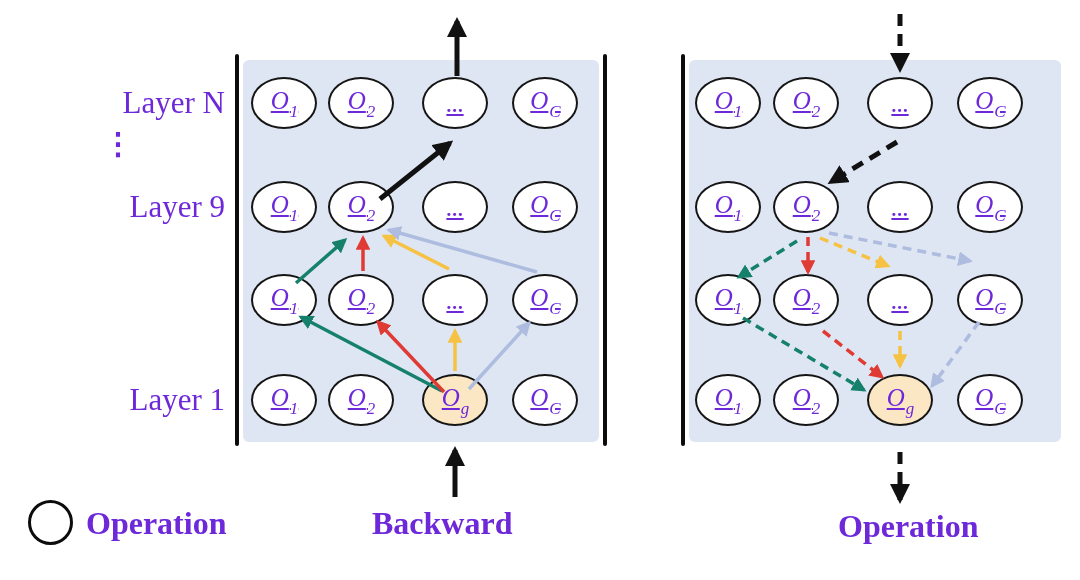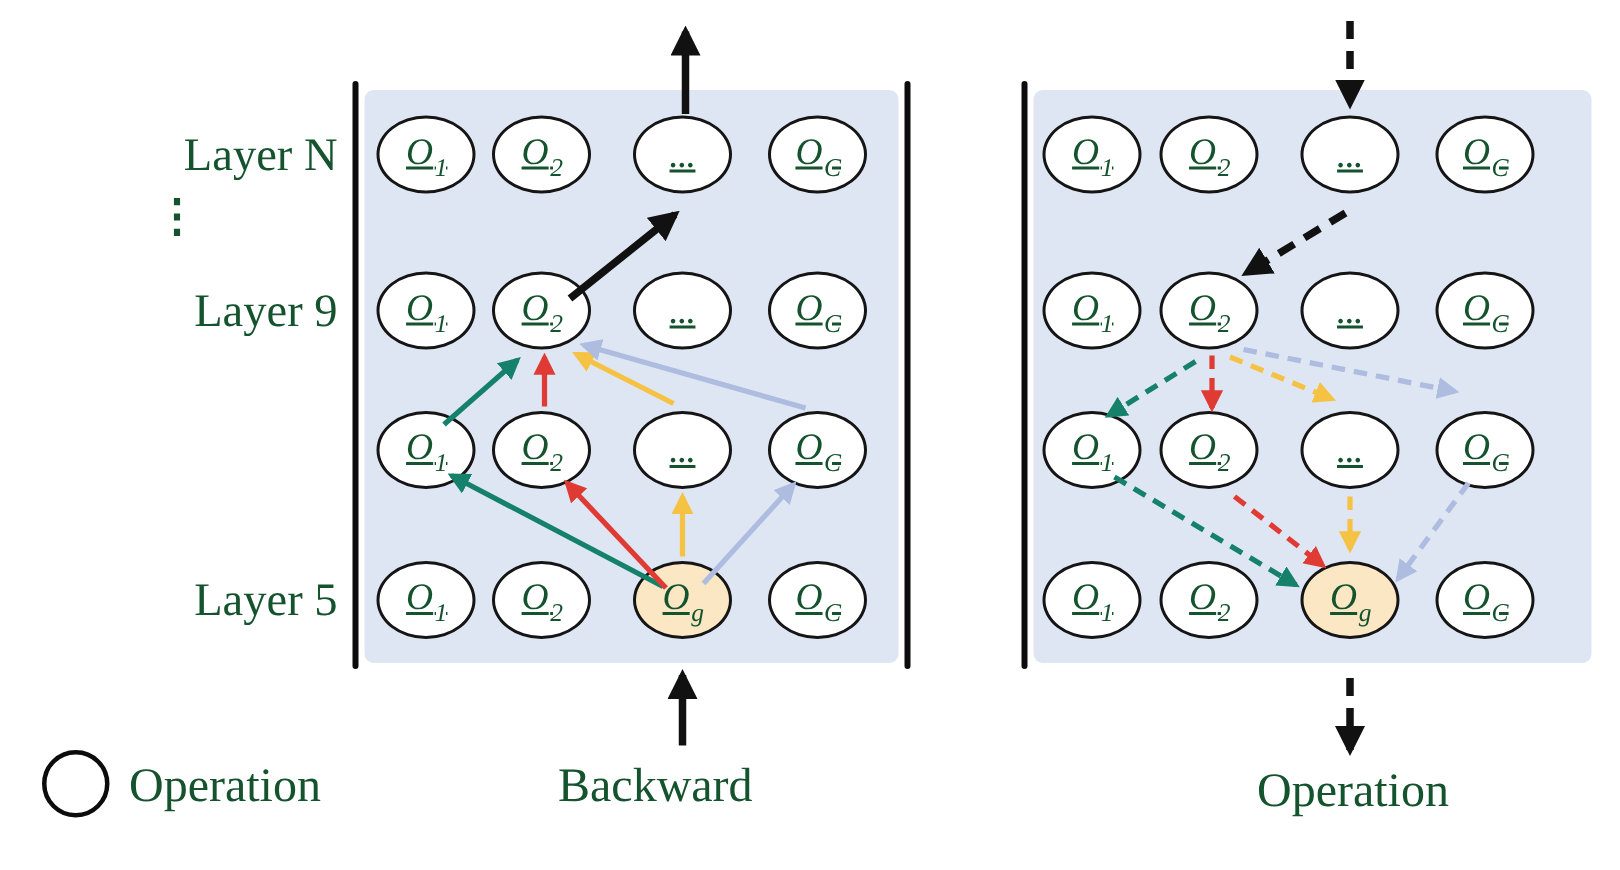--- a/index.html
+++ b/index.html
@@ -1,49 +1,49 @@
 <!DOCTYPE html>
 <html><head>
 <meta charset="utf-8">
 <title>Diagram</title>
 <style>
   html,body{margin:0;padding:0;background:#ffffff;}
   #stage{position:relative;width:1080px;height:580px;background:#ffffff;overflow:hidden;
-         font-family:"Liberation Serif",serif;color:#14532d;}
+         font-family:"Liberation Serif",serif;color:#6d28d9;}
   .layer-label{position:absolute;left:55px;width:170px;text-align:right;
                font-size:31px;line-height:34px;}
   .vdots{position:absolute;left:98px;width:40px;text-align:center;font-size:30px;font-weight:700;}
   .panel-bg{position:absolute;top:60px;height:382px;background:#DFE6F3;border-radius:6px;}
   .vbar{position:absolute;top:54px;height:392px;width:4px;background:#0c0c0c;border-radius:2px;}
   .node{position:absolute;width:66px;height:52px;background:#ffffff;border:2.5px solid #151515;
         border-radius:50%;display:flex;align-items:center;justify-content:center;box-sizing:border-box;
         z-index:2;}
   .node.og{background:#FBE7C4;}
   .nl{font-size:25px;line-height:1;text-decoration:underline;}
   .nl i{font-style:italic;}
   .nl sub{font-size:0.68em;font-style:italic;position:relative;top:2px;left:1px;}
   .nl b{font-size:19px;letter-spacing:1px;font-style:normal;}
   #arrows{position:absolute;left:0;top:0;z-index:5;pointer-events:none;}
   line.bk{stroke-width:5;fill:none;}
   line.cl{stroke-width:3.5;fill:none;}
   line.dashB{stroke-dasharray:12 8;}
   line.dashC{stroke-dasharray:9 6;}
-  .legend-text{position:absolute;font-size:32px;}
+  .legend-text{position:absolute;font-size:32px;font-weight:bold;}
   .legend-circle{position:absolute;left:28px;top:500px;width:45px;height:45px;border:3px solid #0c0c0c;
                  border-radius:50%;background:#fff;box-sizing:border-box;}
 </style>
 </head>
 <body>
 
 <div id="stage">
 
   <div class="layer-label" style="top:86px">Layer N</div>
   <div class="vdots" style="top:126px">⋮</div>
   <div class="layer-label" style="top:190px">Layer 9</div>
-  <div class="layer-label" style="top:383px">Layer 5</div>
+  <div class="layer-label" style="top:383px">Layer 1</div>
 
   <div class="vbar" style="left:235px"></div>
   <div class="panel-bg" style="left:243px;width:356px"></div>
   <div class="vbar" style="left:603px"></div>
 
   <div class="vbar" style="left:681px"></div>
   <div class="panel-bg" style="left:689px;width:372px"></div>
 
   <div class="node" style="left:251px;top:77px">
       <span class="nl"><i>O</i><sub>1</sub></span>

